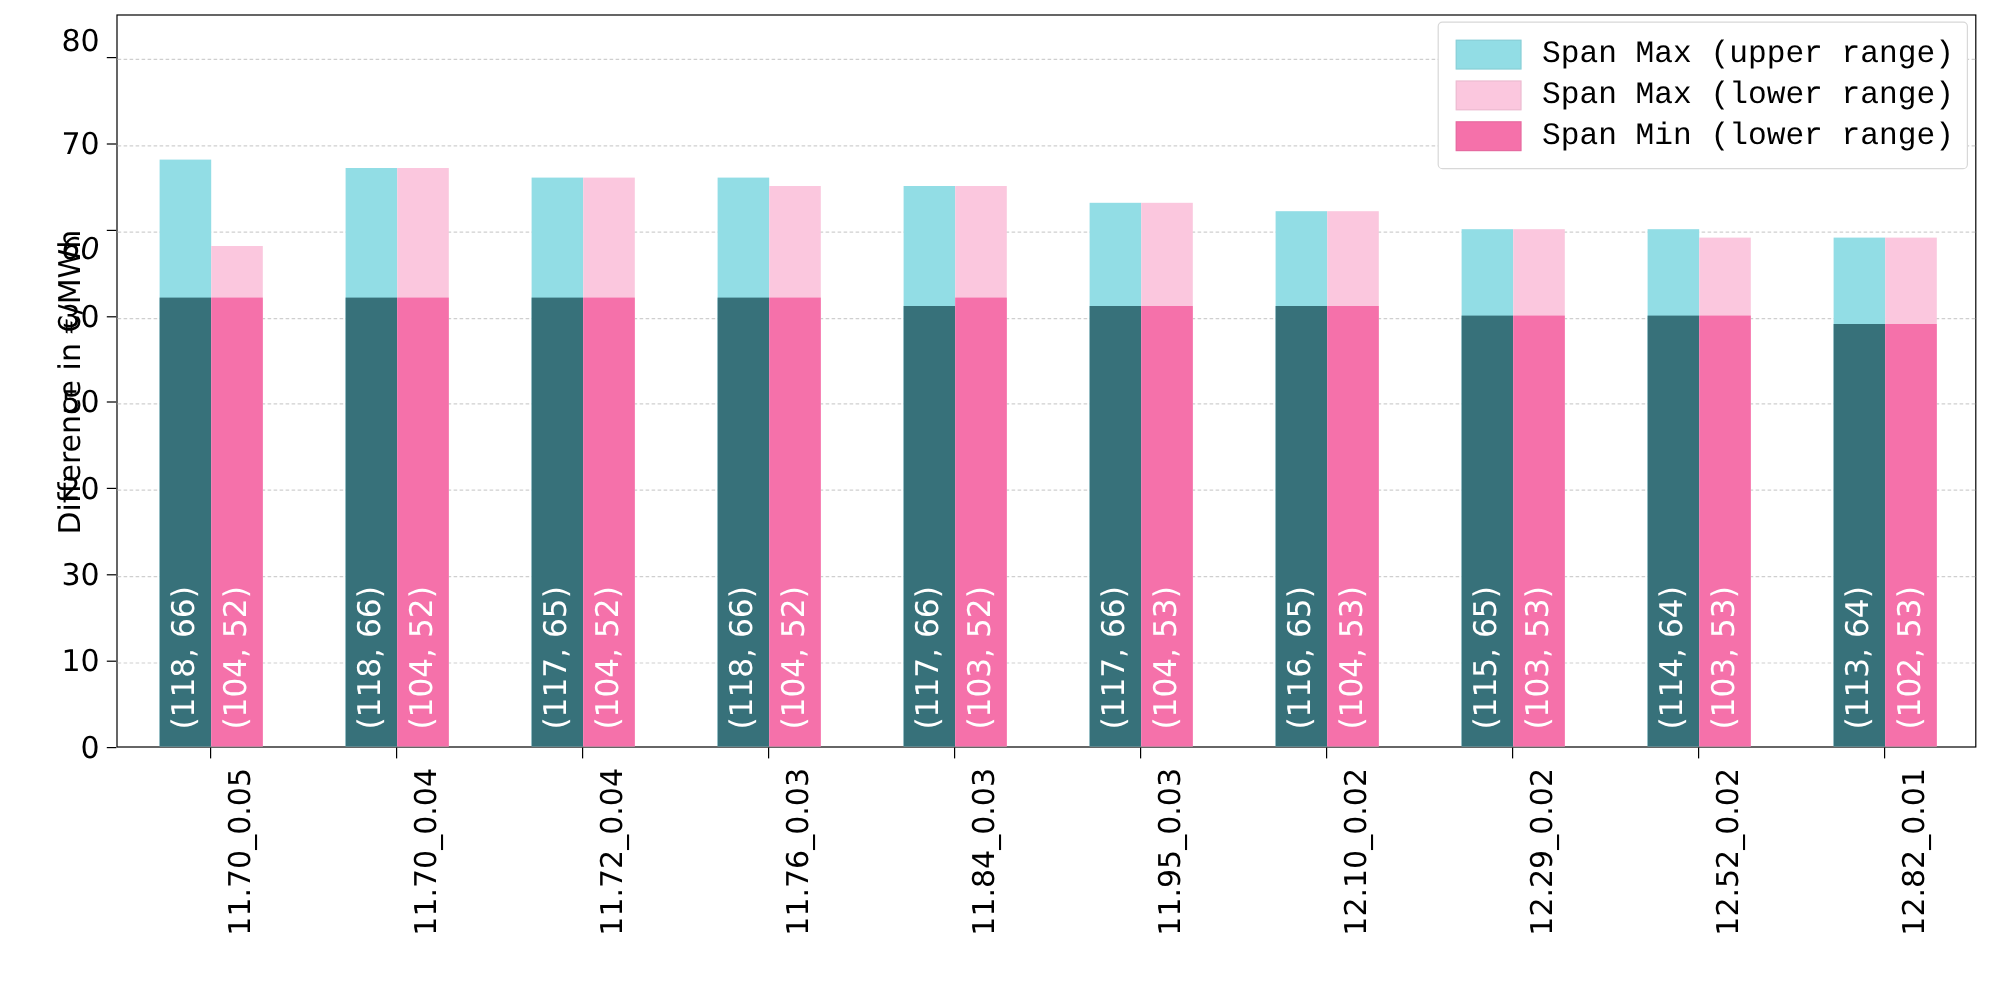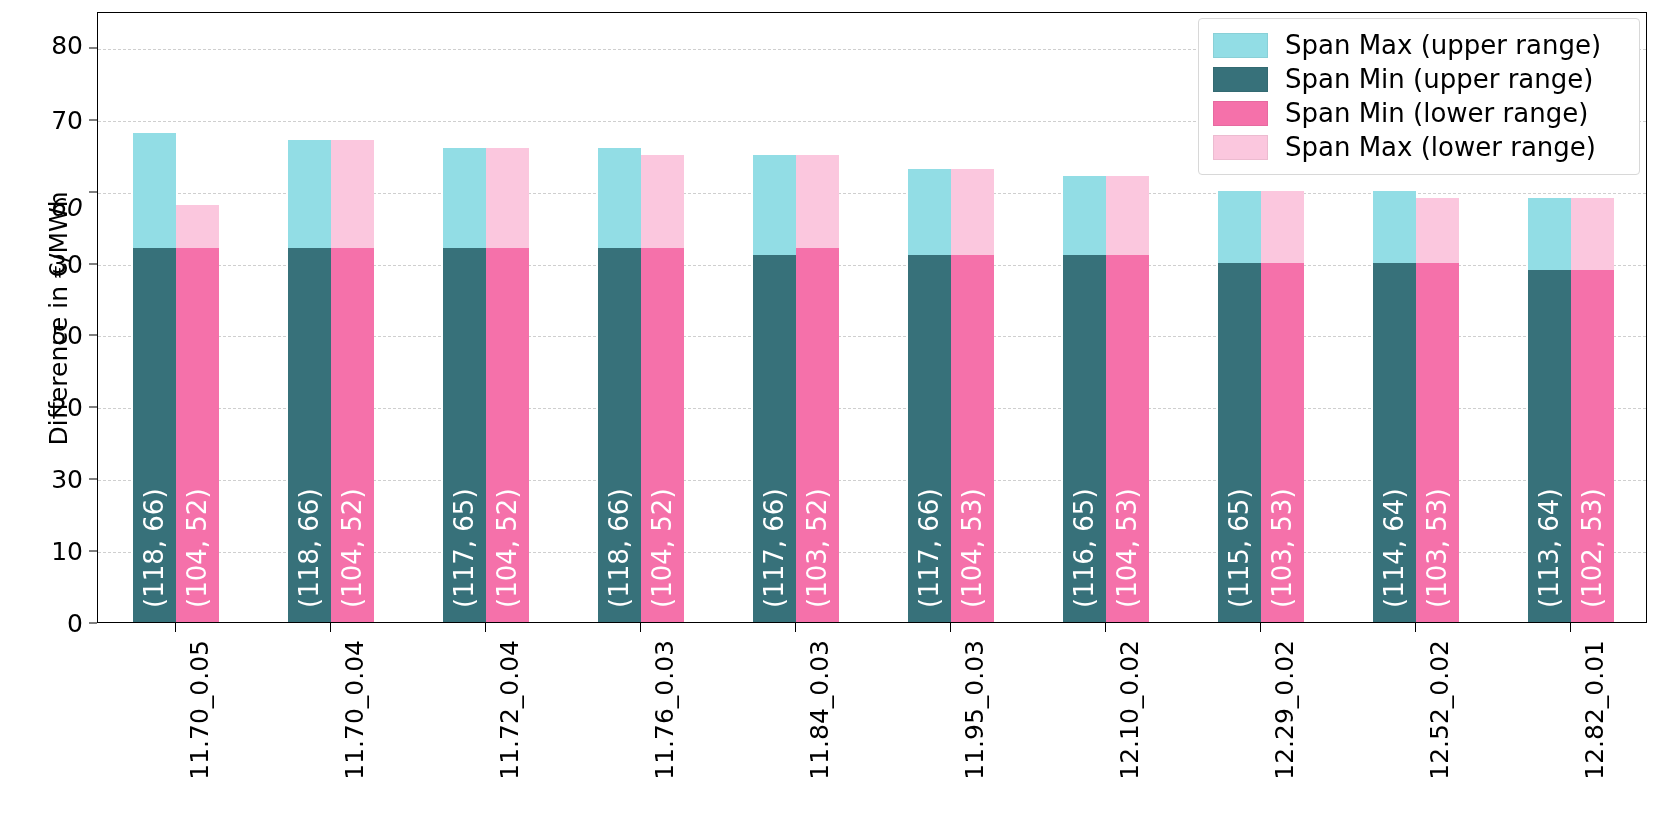--- a/index.html
+++ b/index.html
@@ -82,21 +82,21 @@
   .legend{
     position:absolute;
     left:1198px; top:18px;
     width:442px;
     background:#fff;
     border:1.3px solid #d8d8d8;
     border-radius:4px;
     padding:9px 12px 10px 14px;
     box-sizing:border-box;
   }
-  .legend-row{display:flex;align-items:center;height:34px;}
+  .legend-row{display:flex;align-items:center;height:34px;font-family:Liberation Mono, monospace;}
   .swatch{
     width:55px;height:25px;margin-right:17px;flex:none;
     border:1px solid rgba(0,0,0,0.06);
     box-sizing:border-box;
   }
   .legend-text{font-size:26px;color:#000;white-space:nowrap;}
 </style>
 </head>
 <body>
 
@@ -114,21 +114,21 @@
       <div class="ytick-lbl" style="top: 407.353px;">20</div>
       <div class="ytick-mark" style="top: 407.353px;"></div>
       <div class="ytick-lbl" style="top: 335.471px;">50</div>
       <div class="ytick-mark" style="top: 335.471px;"></div>
       <div class="ytick-lbl" style="top: 263.588px;">30</div>
       <div class="ytick-mark" style="top: 263.588px;"></div>
       <div class="ytick-lbl" style="top: 207px; font-style: italic;">60</div>
       <div class="ytick-mark" style="top: 191.706px;"></div>
       <div class="ytick-lbl" style="top: 119.824px;">70</div>
       <div class="ytick-mark" style="top: 119.824px;"></div>
-      <div class="ytick-lbl" style="top: 45px; text-align: right;">80</div>
+      <div class="ytick-lbl" style="top: 34px; text-align: right;">80</div>
       <div class="ytick-mark" style="top: 47.9412px;"></div>
     </div>
 
   <div class="plot">
     <div class="inner" id="plot-inner">
         <div class="grid" style="top: 539.118px;"></div>
         <div class="grid" style="top: 467.235px;"></div>
         <div class="grid" style="top: 395.353px;"></div>
         <div class="grid" style="top: 323.471px;"></div>
         <div class="grid" style="top: 251.588px;"></div>
@@ -280,26 +280,22 @@
       <div class="xtick-mark" style="left: 1569.5px;"></div>
       <div class="xlbl" style="left: 1579.5px;">12.82_0.01</div>
     </div>
 
   <div class="legend" id="legend">
       <div class="legend-row">
         <div class="swatch" style="background: rgb(146, 221, 229);"></div>
         <div class="legend-text">Span Max (upper range)</div>
       </div>
       <div class="legend-row">
-        <div class="swatch" style="background: rgb(55, 113, 122);"></div>
-        <div class="legend-text">Span Min (upper range)</div>
+        <div class="swatch" style="background: rgb(251, 199, 222);"></div>
+        <div class="legend-text">Span Max (lower range)</div>
       </div>
       <div class="legend-row">
         <div class="swatch" style="background: rgb(245, 113, 170);"></div>
         <div class="legend-text">Span Min (lower range)</div>
       </div>
-      <div class="legend-row">
-        <div class="swatch" style="background: rgb(251, 199, 222);"></div>
-        <div class="legend-text">Span Max (lower range)</div>
-      </div>
     </div>
 
 </div>
 
 </body></html>

